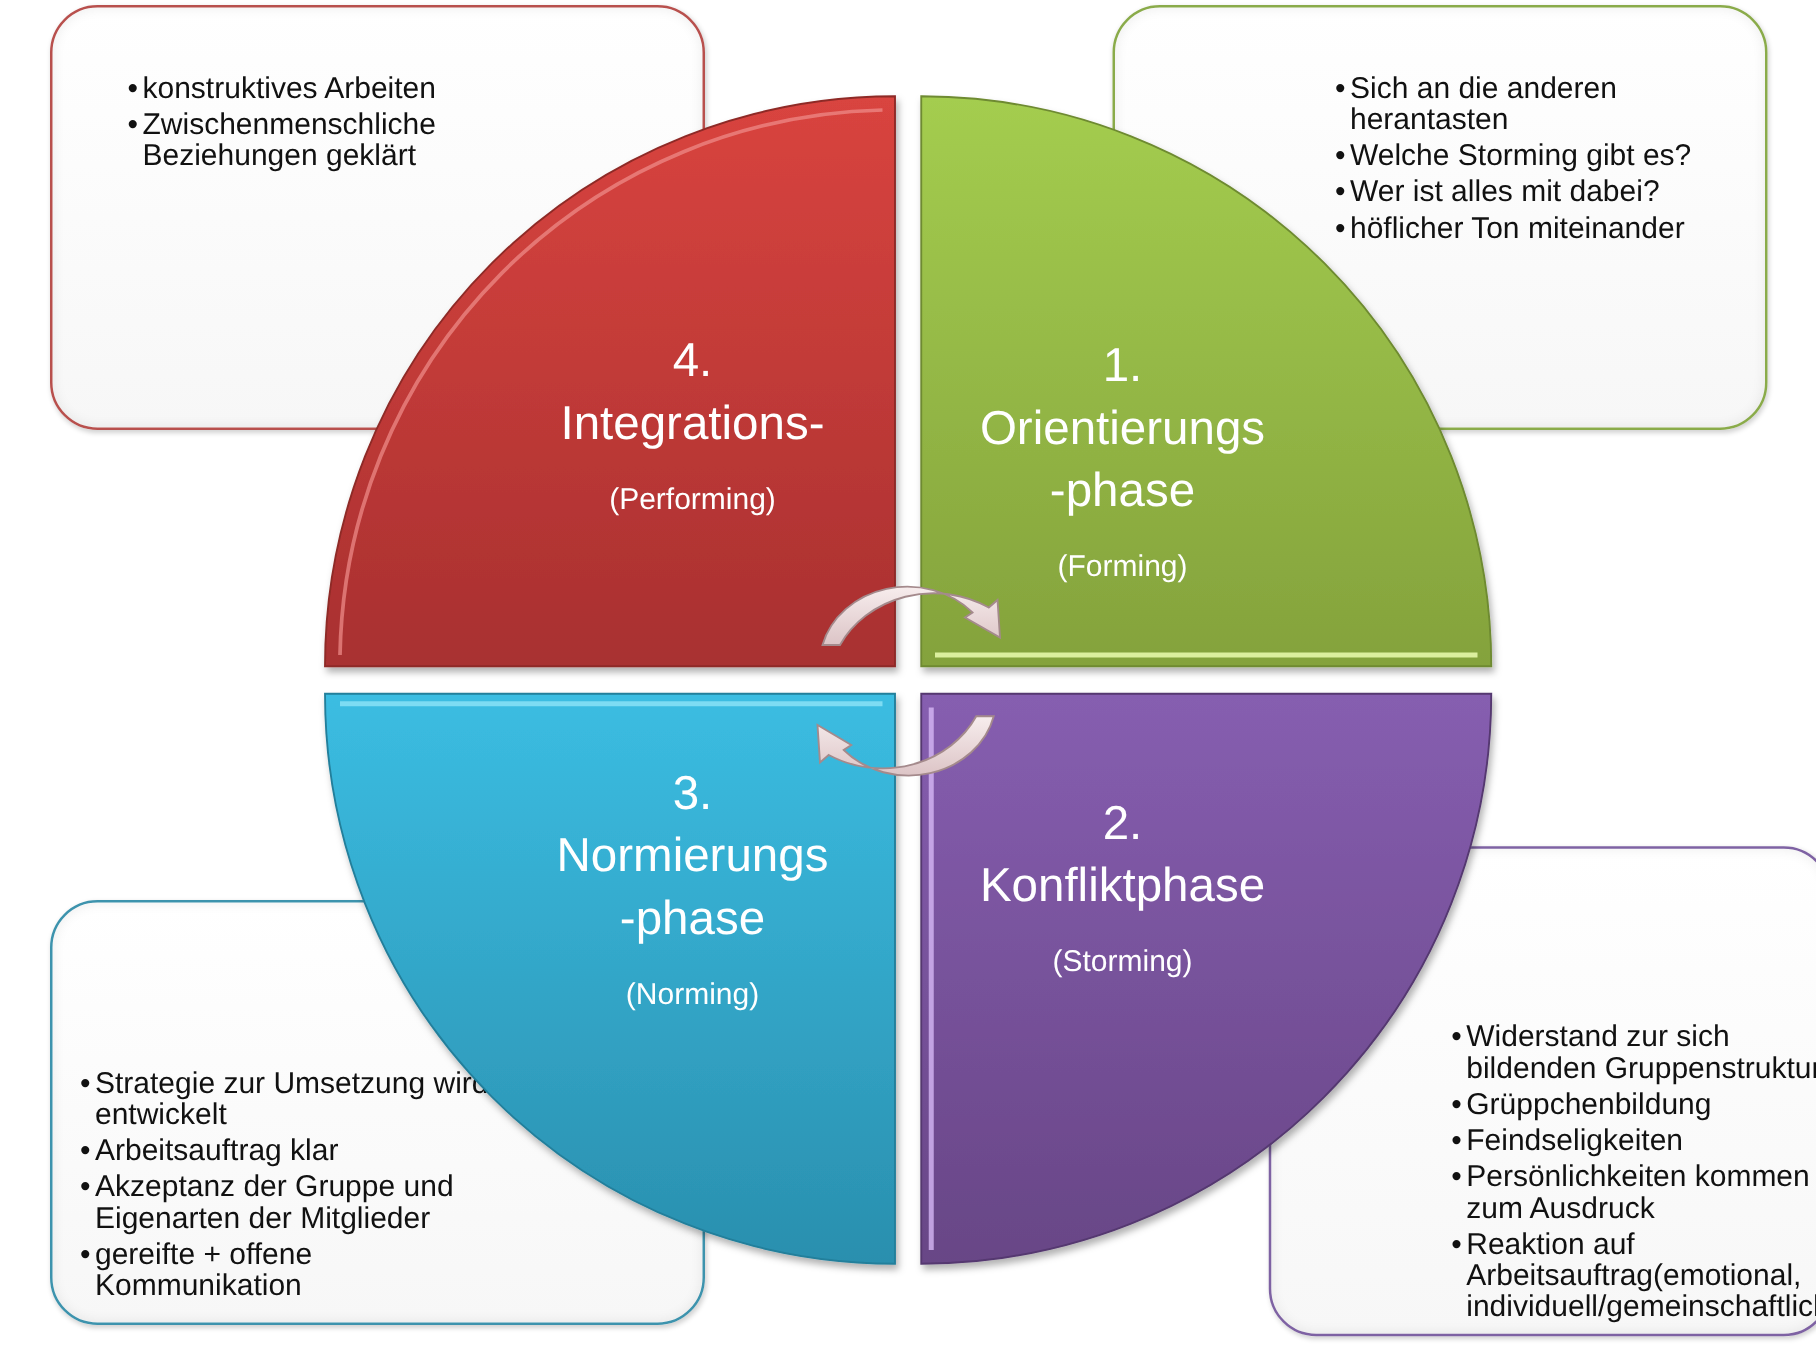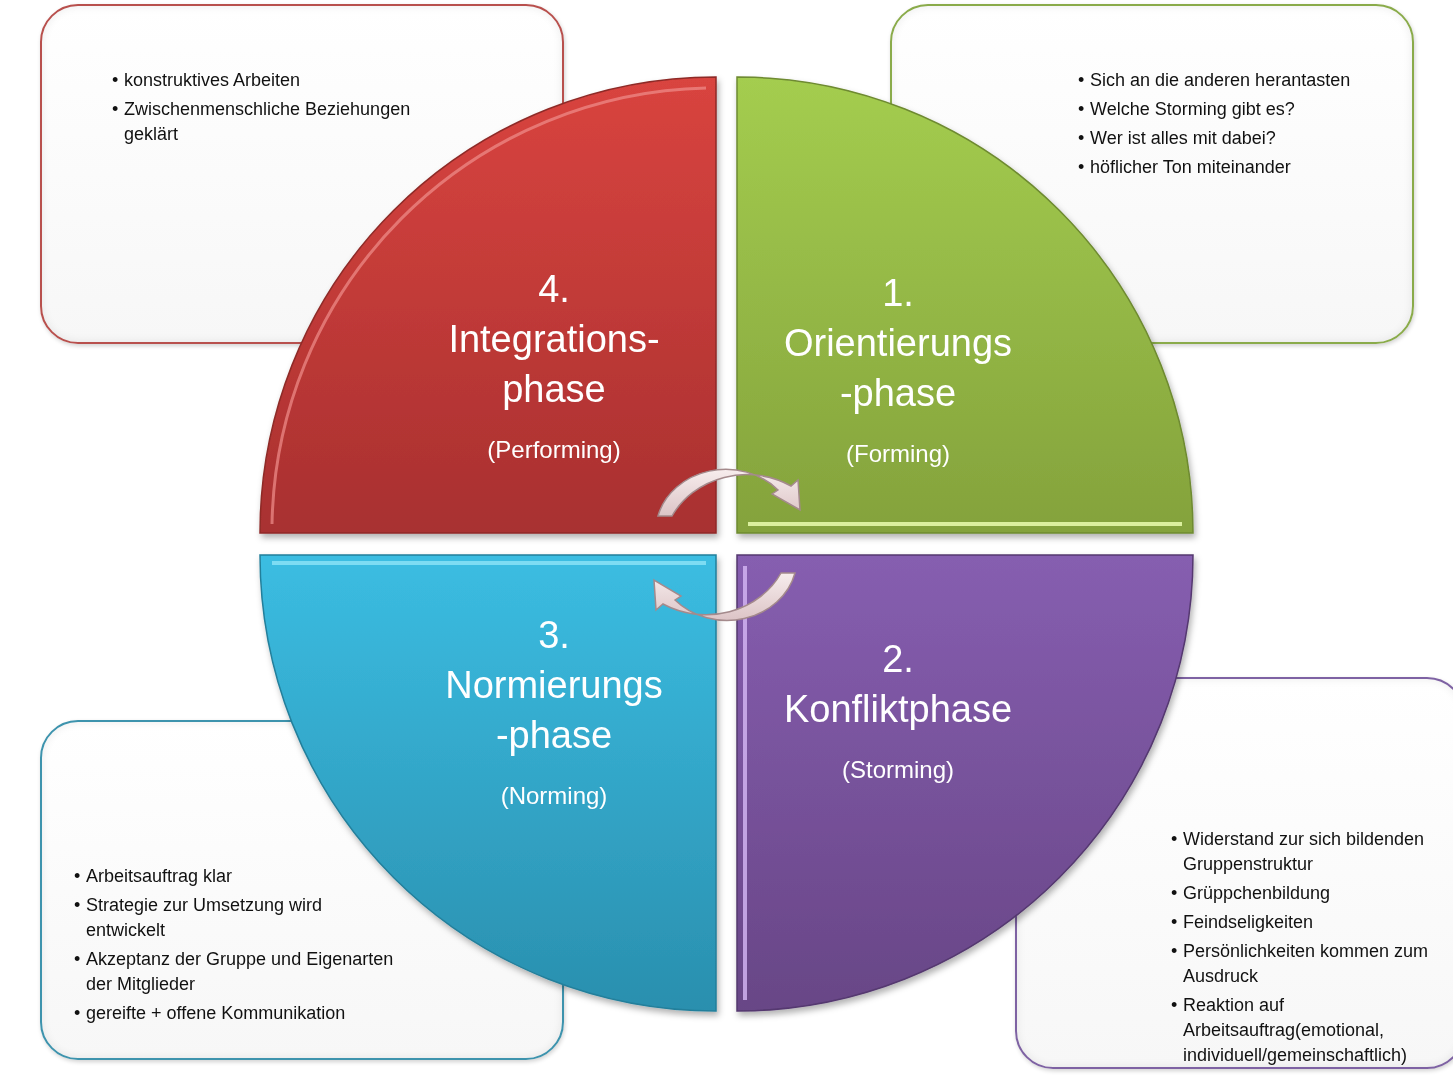--- a/index.html
+++ b/index.html
@@ -4,22 +4,22 @@
   <style>
     html, body { margin: 0; padding: 0; background: #ffffff; }
     body { width: 1453px; height: 1078px; position: relative; overflow: hidden;
            font-family: "Liberation Sans", sans-serif; }
     .note {
       position: absolute; box-sizing: border-box;
       border: 2px solid; border-radius: 38px;
       background: linear-gradient(180deg, #ffffff 0%, #f7f7f7 100%);
       box-shadow: inset 0 0 10px rgba(0,0,0,0.08), 1px 2px 4px rgba(0,0,0,0.18);
     }
-    .note ul { list-style: none; margin: 14px; padding: 0; position: absolute;
-               font-size: 18px; line-height: 25px; color: #111; }
+    .note ul { list-style: none; margin: 4px; padding: 0; position: absolute;
+               font-size: 24px; line-height: 25px; color: #111; }
     .note li { position: relative; padding-left: 10px; margin-bottom: 4px; }
     .note li::before { content: "•"; position: absolute; left: -2px; top: 0; }
     #note-tl { left: 40px; top: 4px; width: 524px; height: 340px; border-color: #b8504d; }
     #note-tl ul { left: 58px; top: 48px; width: 300px; }
     #note-tr { left: 890px; top: 4px; width: 524px; height: 340px; border-color: #8aab4a; }
     #note-tr ul { left: 1064px; top: 48px; width: 330px; }
     #note-tr ul { left: 174px; }
     #note-bl { left: 40px; top: 720px; width: 524px; height: 340px; border-color: #3d93ad; }
     #note-bl ul { left: 20px; top: 128px; width: 330px; }
     #note-br { left: 1015px; top: 677px; width: 450px; height: 392px; border-color: #7e62a3; }
@@ -49,22 +49,22 @@
   <ul>
     <li>Sich an die anderen herantasten</li>
     <li>Welche  Storming gibt es?</li>
     <li> Wer ist alles mit dabei?</li>
     <li> höflicher Ton miteinander</li>
   </ul>
 </div>
 
 <div class="note" id="note-bl">
   <ul>
+    <li>Strategie zur Umsetzung wird entwickelt</li>
     <li>Arbeitsauftrag klar</li>
-    <li>Strategie zur Umsetzung wird entwickelt</li>
     <li>Akzeptanz der Gruppe und Eigenarten der Mitglieder</li>
     <li>gereifte + offene Kommunikation</li>
   </ul>
 </div>
 
 <div class="note" id="note-br">
   <ul>
     <li>Widerstand zur sich bildenden Gruppenstruktur</li>
     <li>Grüppchenbildung</li>
     <li>Feindseligkeiten</li>
@@ -116,21 +116,20 @@
     <path d="M658,516 A70,62 0 0 1 778,490 L772,494 L800,510 L798,480 L791,486 A84,76 0 0 0 672,516 Z" fill="url(#g-arrow)" stroke="#a48a8c" stroke-width="1.5"></path>
   </g>
   <g>
     <path d="M795,573 A70,62 0 0 1 675,600 L681,596 L654,580 L656,610 L663,604 A84,76 0 0 0 781,573 Z" fill="url(#g-arrow)" stroke="#a48a8c" stroke-width="1.5"></path>
   </g>
 </svg>
 
 <div class="qlabel" id="label-q4">
   <span class="num">4.</span>
   <span class="name">Integrations-</span>
-  <span class="name">phase</span>
   <span class="en">(Performing)</span>
 </div>
 
 <div class="qlabel" id="label-q1">
   <span class="num">1.</span>
   <span class="name">Orientierungs</span>
   <span class="name">-phase</span>
   <span class="en">(Forming)</span>
 </div>
 

